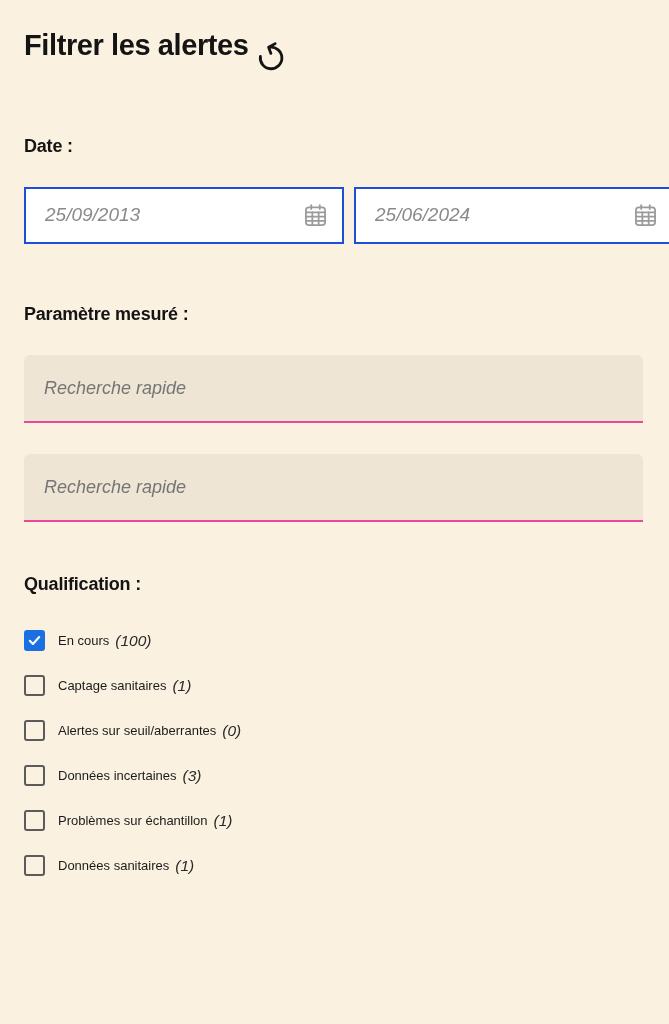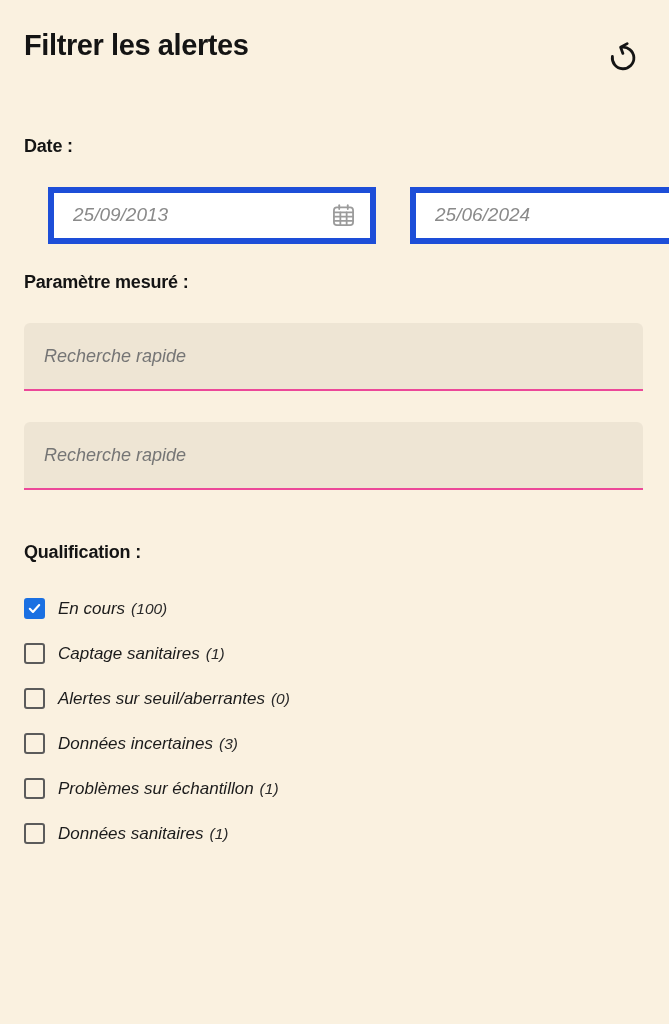--- a/index.html
+++ b/index.html
@@ -14,55 +14,54 @@
     width:669px;height:1024px;
     background:var(--bg);
     font-family:"Liberation Sans", sans-serif;
     color:var(--ink);
     overflow:hidden;
   }
   .panel{padding:0 26px 0 24px;}
 
   
   .header-row{
-    display:flex;align-items:flex-start;justify-content:space-between;
+    display:flex;align-items:flex-start;justify-content:flex-start;
     margin-top:30px;
   }
   .page-title{
     font-size:29px;font-weight:700;letter-spacing:-0.4px;
     margin:0;line-height:1.1;color:var(--ink);
   }
   .reset-btn{
     background:none;border:none;padding:0;margin:6px 2px 0 0;
     width:40px;height:40px;cursor:pointer;display:flex;align-items:center;justify-content:center;
   }
   .reset-btn svg{width:36px;height:36px;}
 
   
   .section-heading{
     font-size:18px;font-weight:700;letter-spacing:-0.2px;
     margin:0;line-height:1.15;color:var(--ink);
   }
   .h-date{margin-top:60px;}
-  .h-param{margin-top:28px;}
+  .h-param{margin-top:60px;}
   .h-captage{margin-top:58px;}
   .h-qualif{margin-top:52px;}
 
   
   .dates-grid{
     display:grid;grid-template-columns:1fr 1fr;gap:10px;
     margin-top:30px;
   }
   .date-field{
     background:#FFFFFF;
-    border:6px solid #1d4ed8;
+    border:2px solid #1d4ed8;
     height:57px;
     display:flex;align-items:center;
     padding:0 13px 0 17px;
-    margin-left:24px;
   }
   .date-field input{
     flex:1;min-width:0;border:none;outline:none;background:transparent;
     font-family:"Liberation Sans", sans-serif;
     font-size:19px;font-style:italic;color:#6F6F6F;
   }
   .date-field input::placeholder{color:var(--placeholder);font-style:italic;opacity:1;}
   .cal-icon{width:27px;height:27px;flex:0 0 auto;margin-left:8px;}
 
   
@@ -92,21 +91,21 @@
     border:2px solid #5B5B5B;border-radius:3px;
     display:flex;align-items:center;justify-content:center;
     background:transparent;
   }
   .checkbox svg{width:15px;height:15px;display:none;}
   .check-row.checked .checkbox{
     background:var(--accent);border-color:var(--accent);
   }
   .check-row.checked .checkbox svg{display:block;}
   .check-label{
-    margin-left:13px;font-size:17px;color:#1B1B1B;line-height:1;font-style:italic;
+    margin-left:13px;font-size:13px;color:#1B1B1B;line-height:1;
   }
   .check-count{
     margin-left:6px;font-size:15.5px;font-style:italic;color:#2A2A2A;line-height:1;
   }
 </style>
 </head>
 <body>
 
 <div class="panel">
 

